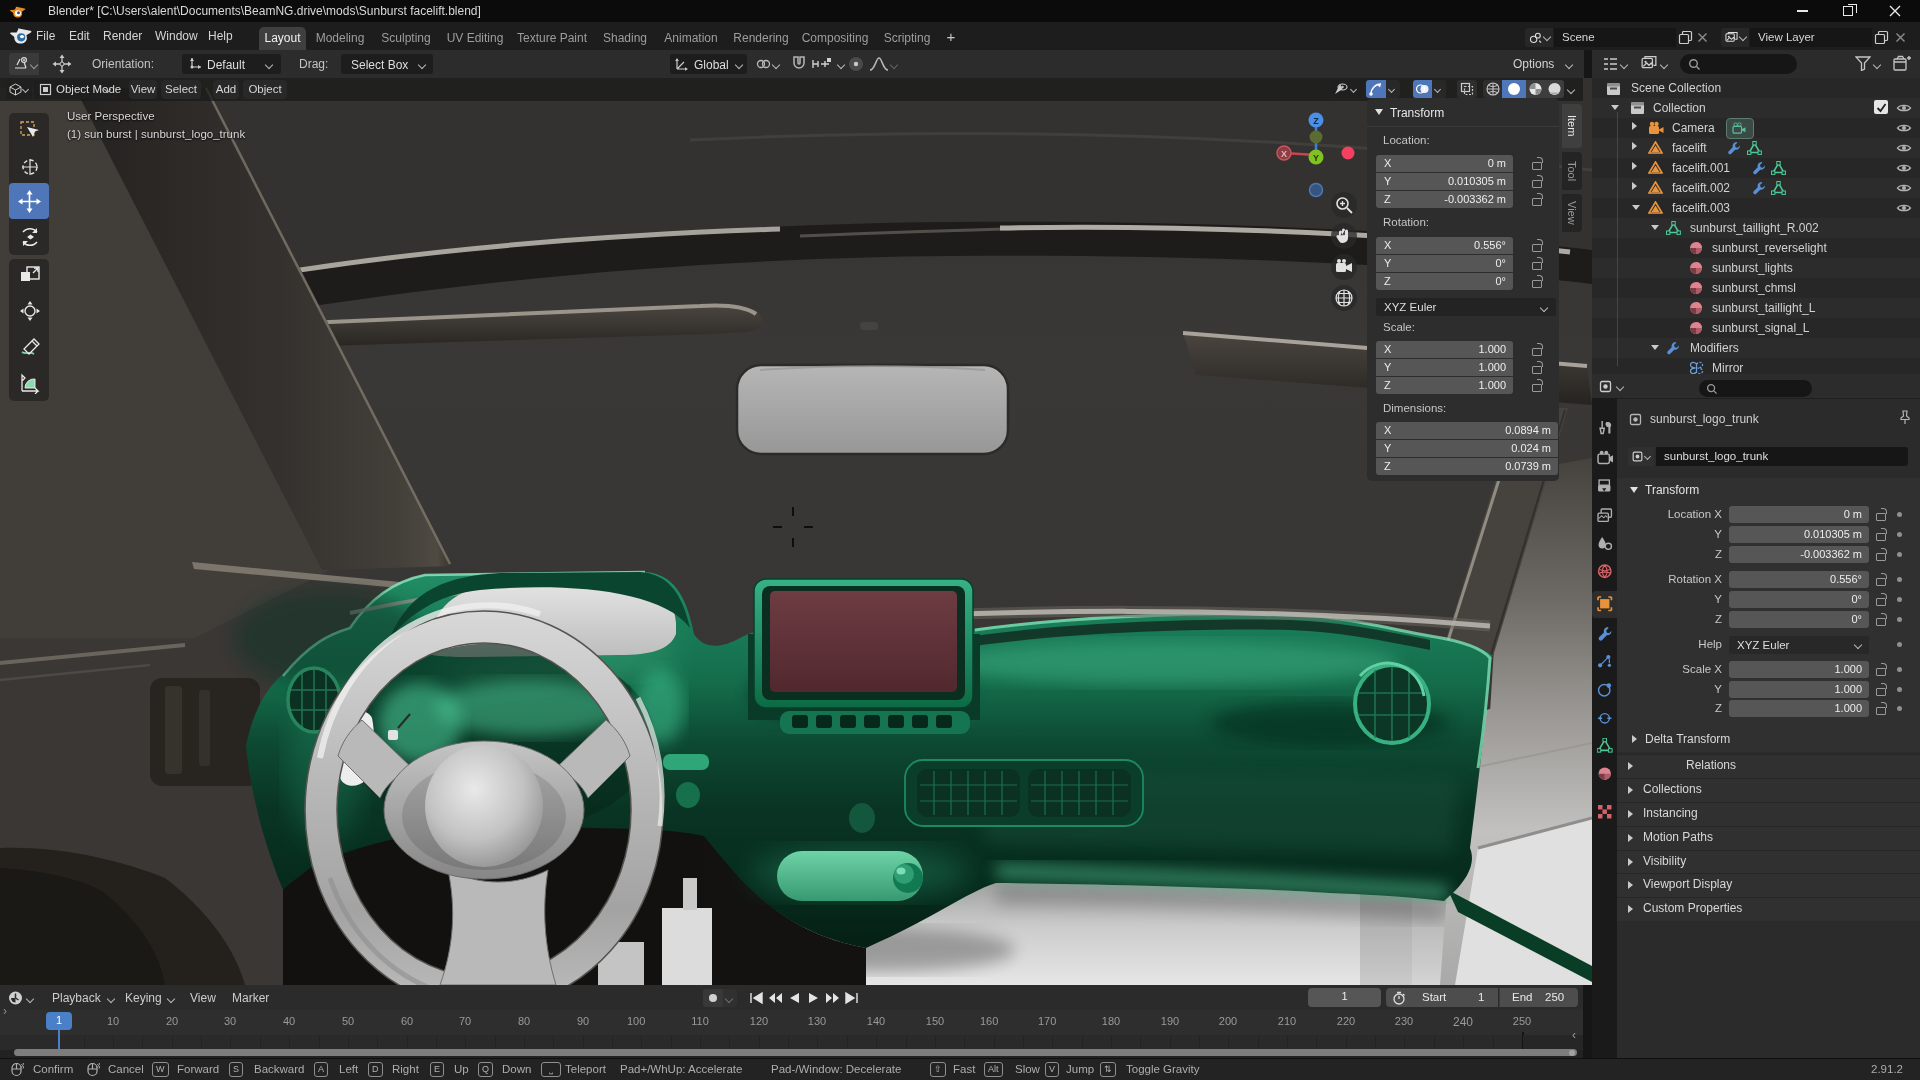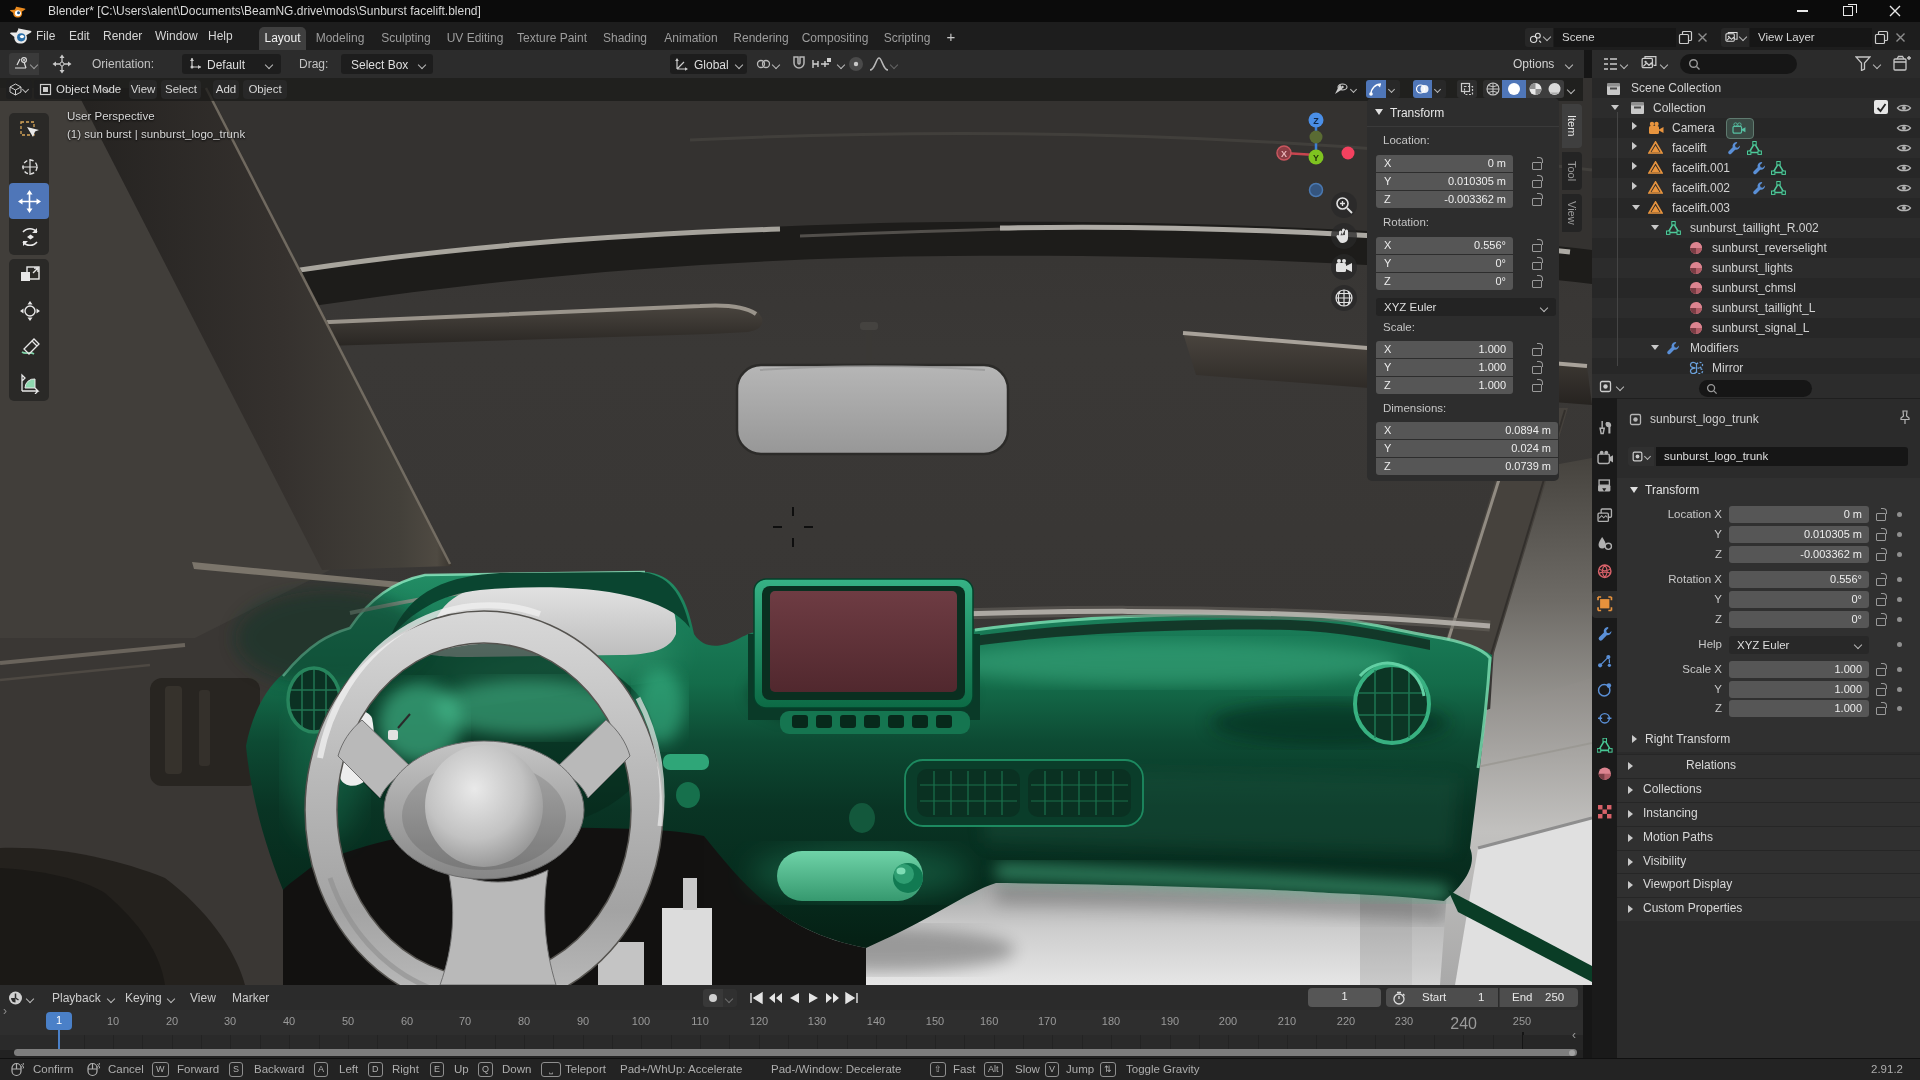--- a/index.html
+++ b/index.html
@@ -951,21 +951,21 @@
   </div>
 <div class="lk" style="left:1876px;top:683px"></div>
 <div class="dot" style="left:1897px;top:687px"></div>
 <div class="tx" style="left:1600px;top:702px;width:122px;text-align:right;font-size:11.5px;color:#c8c8c8">Z</div>
 <div class="f" style="left:1729px;top:700px;width:140px;height:17px">
     <span class="fv">1.000</span>
   </div>
 <div class="lk" style="left:1876px;top:702px"></div>
 <div class="dot" style="left:1897px;top:706px"></div>
 <div class="arr" style="left:1632px;top:735px;border-top:4.5px solid transparent;border-bottom:4.5px solid transparent;border-left:5.5px solid #c9c9c9"></div>
-<div class="tx" style="left:1645px;top:732px;font-size:12px;color:#d8d8d8">Right Transform</div>
+<div class="tx" style="left:1645px;top:732px;font-size:12px;color:#d8d8d8">Delta Transform</div>
 <div class="ph" style="top:754px;left:1617px"></div>
 <div class="arr" style="left:1628px;top:762px;border-top:4.5px solid transparent;border-bottom:4.5px solid transparent;border-left:5.5px solid #c9c9c9"></div>
 <div class="tx" style="left:1686px;top:758px;font-size:12px;color:#d8d8d8">Relations</div>
 <div class="grip" style="left:1896px;top:762px"></div>
 <div class="ph" style="top:778px;left:1617px"></div>
 <div class="arr" style="left:1628px;top:786px;border-top:4.5px solid transparent;border-bottom:4.5px solid transparent;border-left:5.5px solid #c9c9c9"></div>
 <div class="tx" style="left:1643px;top:782px;font-size:12px;color:#d8d8d8">Collections</div>
 <div class="grip" style="left:1896px;top:786px"></div>
 <div class="ph" style="top:802px;left:1617px"></div>
 <div class="arr" style="left:1628px;top:810px;border-top:4.5px solid transparent;border-bottom:4.5px solid transparent;border-left:5.5px solid #c9c9c9"></div>
@@ -1044,35 +1044,35 @@
 <div class="tx" style="left:1545px;top:991px;font-size:11.5px;color:#e8e8e8">250</div>
 <div class="tx" style="left:99px;top:1015px;width:28px;text-align:center;font-size:11px;color:#9a9a9a">10</div>
 <div class="tx" style="left:158px;top:1015px;width:28px;text-align:center;font-size:11px;color:#9a9a9a">20</div>
 <div class="tx" style="left:216px;top:1015px;width:28px;text-align:center;font-size:11px;color:#9a9a9a">30</div>
 <div class="tx" style="left:275px;top:1015px;width:28px;text-align:center;font-size:11px;color:#9a9a9a">40</div>
 <div class="tx" style="left:334px;top:1015px;width:28px;text-align:center;font-size:11px;color:#9a9a9a">50</div>
 <div class="tx" style="left:393px;top:1015px;width:28px;text-align:center;font-size:11px;color:#9a9a9a">60</div>
 <div class="tx" style="left:451px;top:1015px;width:28px;text-align:center;font-size:11px;color:#9a9a9a">70</div>
 <div class="tx" style="left:510px;top:1015px;width:28px;text-align:center;font-size:11px;color:#9a9a9a">80</div>
 <div class="tx" style="left:569px;top:1015px;width:28px;text-align:center;font-size:11px;color:#9a9a9a">90</div>
-<div class="tx" style="left:627px;top:1015px;width:28px;text-align:center;font-size:11px;color:#9a9a9a">100</div>
+<div class="tx" style="left:627px;top:1015px;width:28px;font-size:11px;color:#9a9a9a">100</div>
 <div class="tx" style="left:686px;top:1015px;width:28px;text-align:center;font-size:11px;color:#9a9a9a">110</div>
 <div class="tx" style="left:745px;top:1015px;width:28px;text-align:center;font-size:11px;color:#9a9a9a">120</div>
 <div class="tx" style="left:803px;top:1015px;width:28px;text-align:center;font-size:11px;color:#9a9a9a">130</div>
 <div class="tx" style="left:862px;top:1015px;width:28px;text-align:center;font-size:11px;color:#9a9a9a">140</div>
 <div class="tx" style="left:921px;top:1015px;width:28px;text-align:center;font-size:11px;color:#9a9a9a">150</div>
 <div class="tx" style="left:980px;top:1015px;width:28px;text-align:left;font-size:11px;color:#9a9a9a">160</div>
 <div class="tx" style="left:1038px;top:1015px;width:28px;text-align:left;font-size:11px;color:#9a9a9a">170</div>
 <div class="tx" style="left:1097px;top:1015px;width:28px;text-align:center;font-size:11px;color:#9a9a9a">180</div>
 <div class="tx" style="left:1156px;top:1015px;width:28px;text-align:center;font-size:11px;color:#9a9a9a">190</div>
 <div class="tx" style="left:1214px;top:1015px;width:28px;text-align:center;font-size:11px;color:#9a9a9a">200</div>
 <div class="tx" style="left:1273px;top:1015px;width:28px;text-align:center;font-size:11px;color:#9a9a9a">210</div>
 <div class="tx" style="left:1332px;top:1015px;width:28px;text-align:center;font-size:11px;color:#9a9a9a">220</div>
 <div class="tx" style="left:1390px;top:1015px;width:28px;text-align:center;font-size:11px;color:#9a9a9a">230</div>
-<div class="tx" style="left:1449px;top:1015px;width:28px;text-align:right;font-size:16px;color:#9a9a9a">240</div>
+<div class="tx" style="left:1449px;top:1015px;width:28px;text-align:center;font-size:12px;color:#9a9a9a">240</div>
 <div class="tx" style="left:1508px;top:1015px;width:28px;text-align:center;font-size:11px;color:#9a9a9a">250</div>
 <div class="ab" style="left:83.7px;top:1035px;width:1px;height:15px;background:#232323"></div>
 <div class="ab" style="left:113.0px;top:1035px;width:1px;height:15px;background:#232323"></div>
 <div class="ab" style="left:142.4px;top:1035px;width:1px;height:15px;background:#232323"></div>
 <div class="ab" style="left:171.7px;top:1035px;width:1px;height:15px;background:#232323"></div>
 <div class="ab" style="left:201.1px;top:1035px;width:1px;height:15px;background:#232323"></div>
 <div class="ab" style="left:230.4px;top:1035px;width:1px;height:15px;background:#232323"></div>
 <div class="ab" style="left:259.8px;top:1035px;width:1px;height:15px;background:#232323"></div>
 <div class="ab" style="left:289.1px;top:1035px;width:1px;height:15px;background:#232323"></div>
 <div class="ab" style="left:318.5px;top:1035px;width:1px;height:15px;background:#232323"></div>

